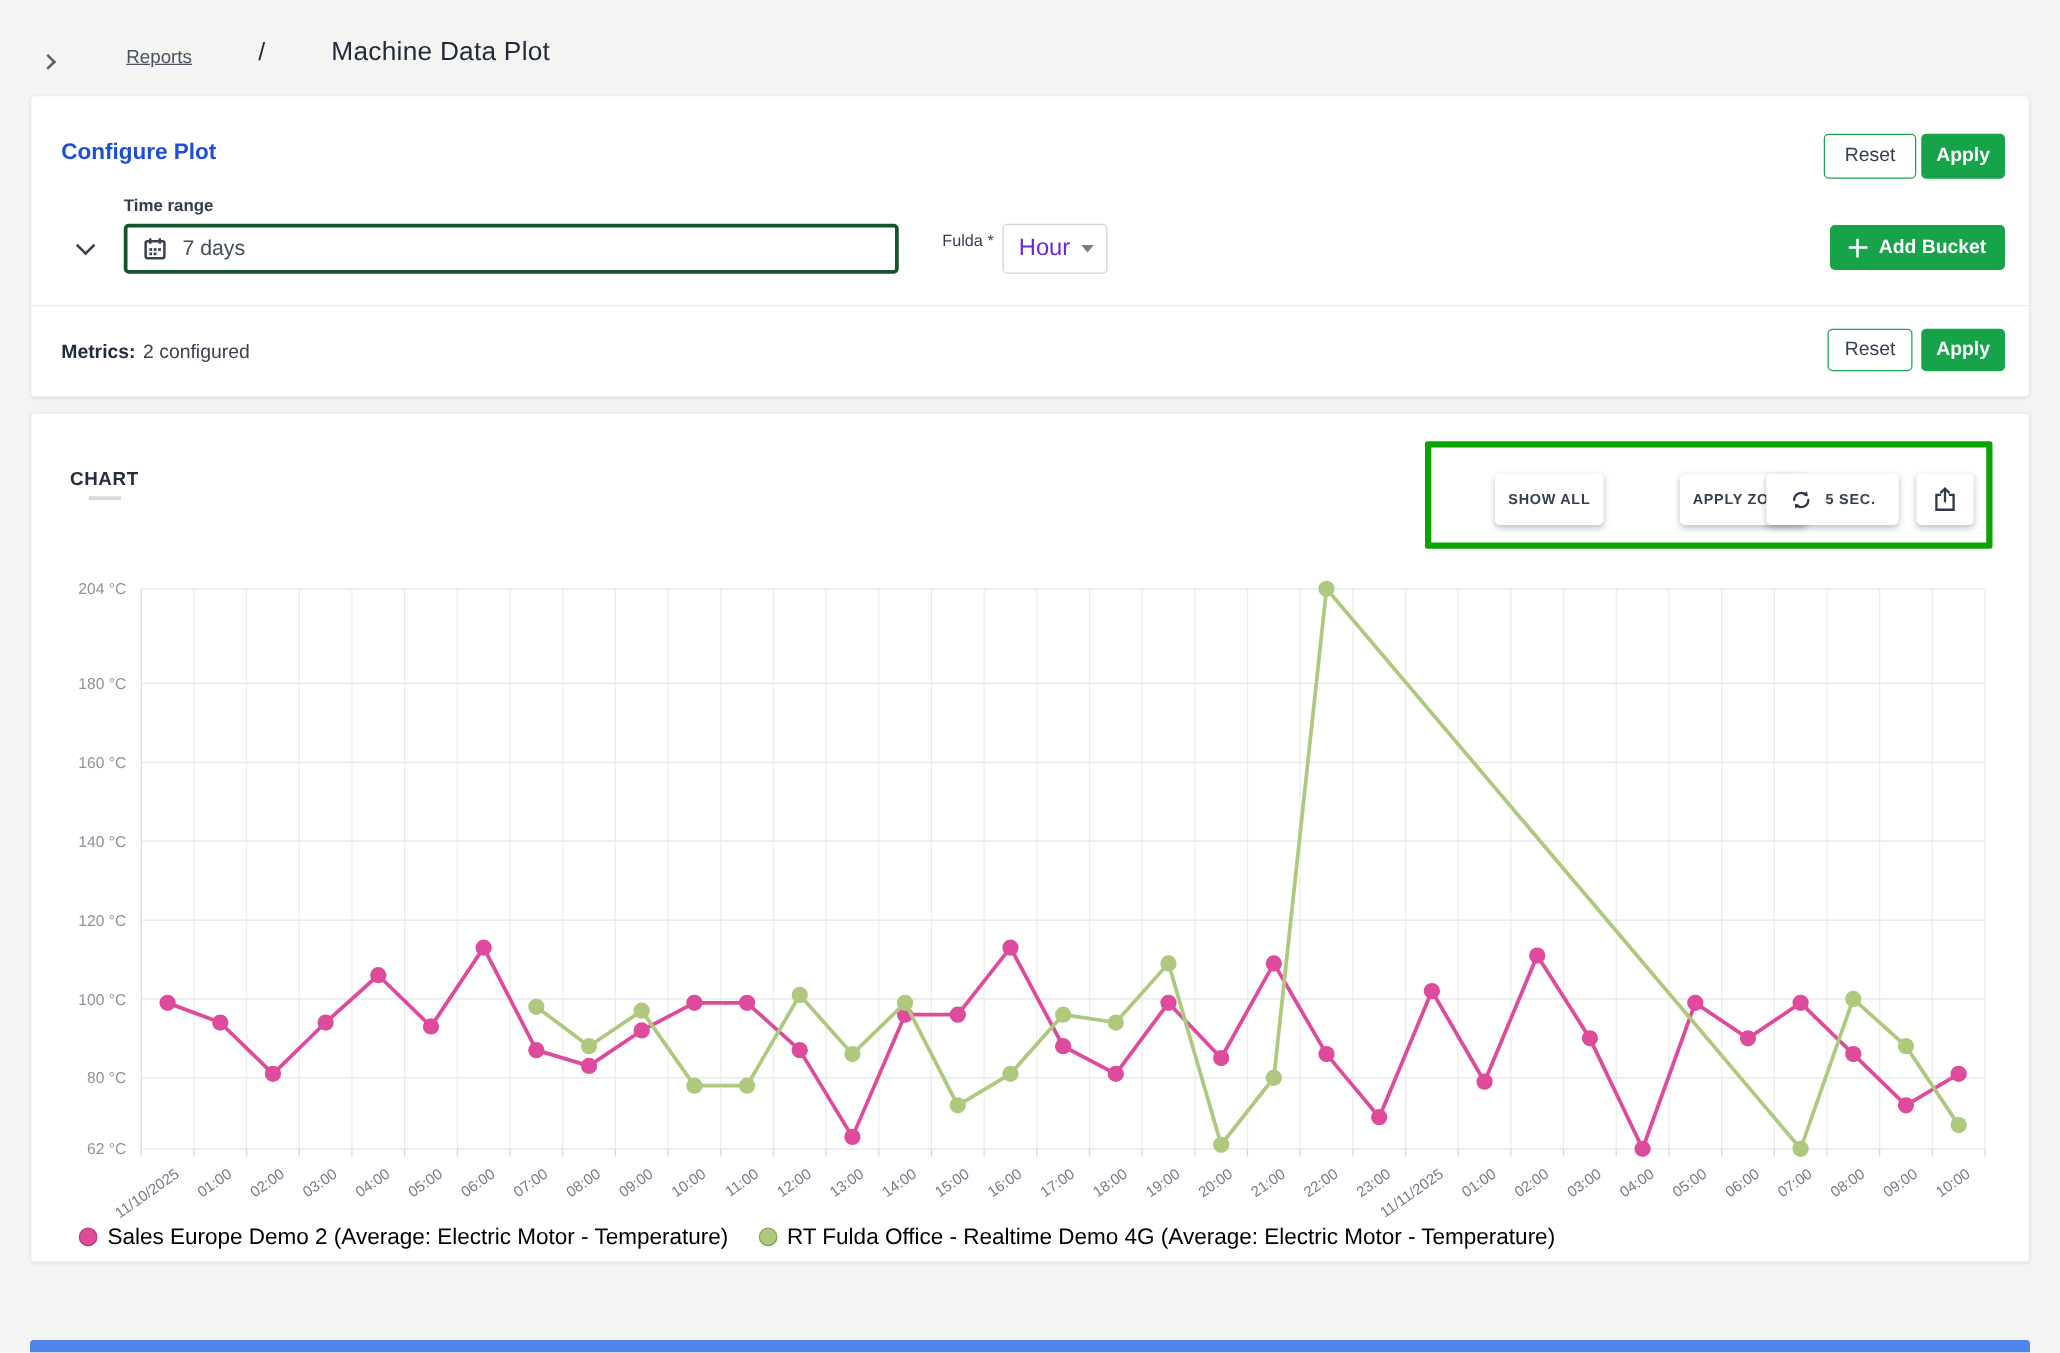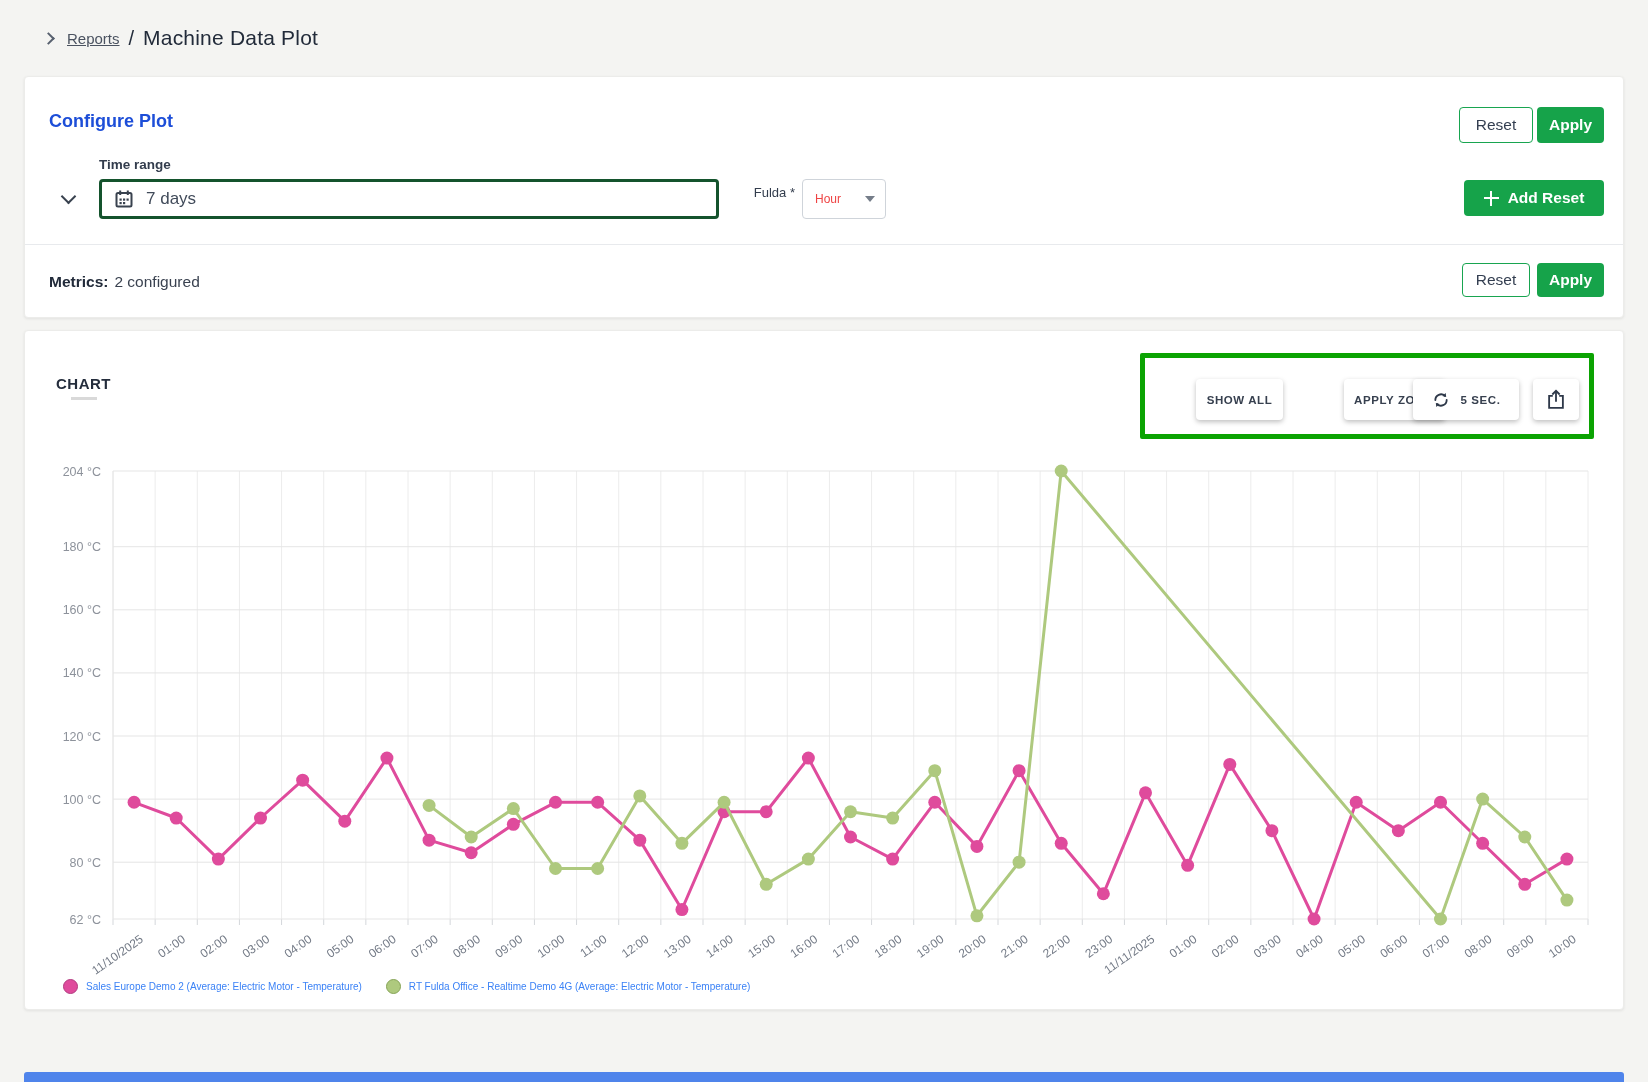--- a/index.html
+++ b/index.html
@@ -1,20 +1,20 @@
 <!DOCTYPE html>
 <html><head>
 <meta charset="utf-8">
 <style>
   * { box-sizing: border-box; margin: 0; padding: 0; }
   html,body { width:1648px; height:1082px; overflow:hidden; }
   body { background:#f4f4f2; font-family:"Liberation Sans", sans-serif; position:relative; }
 
   
-  .breadcrumb { position:absolute; left:44px; top:22px; display:flex; align-items:center; height:32px; }
+  .breadcrumb { position:absolute; left:34px; top:22px; display:flex; align-items:flex-end; height:32px;gap:44px; }
   .chev { display:inline-block; width:9px; height:9px; border-right:2px solid #57606f; border-bottom:2px solid #57606f; }
   .chev.right { transform:rotate(-45deg); }
   .chev.down  { width:11px; height:11px; border-width:2.5px; border-color:#39424f; transform:rotate(45deg); }
   .crumb-link { font-size:15px; color:#4a5260; text-decoration:underline; margin-left:14px; cursor:pointer; }
   .crumb-sep  { font-size:20px; color:#232c3b; margin:0 9px; }
   .crumb-title{ font-size:21px; color:#222b3a; font-weight:500; letter-spacing:.2px; }
 
   
   .panel { position:absolute; left:24px; width:1600px; background:#fff; border-radius:4px;
            box-shadow:0 1px 3px rgba(0,0,0,.08); border:1px solid #ececea; }
@@ -23,21 +23,21 @@
 
   .cfg-title { position:absolute; left:24px; top:34px; font-size:18px; font-weight:700; color:#1d4ed8; }
   .field-label { position:absolute; font-size:13.5px; font-weight:600; color:#333d4d; }
   .collapse-chev { position:absolute; left:38px; top:114px; cursor:pointer; }
   .tr-input { position:absolute; left:74px; top:102px; width:620px; height:40px; border:3px solid #14532d;
               border-radius:4px; background:#fff; display:flex; align-items:center; padding:0 12px; cursor:pointer; }
   .tr-value { font-size:17px; color:#414b5a; margin-left:12px; }
   .bucket-label { left:690px; top:108px; width:80px; text-align:right; font-weight:500; font-size:13px; }
   .bucket-select { position:absolute; left:777px; top:102px; width:84px; height:40px; border:1px solid #cfd4da;
               border-radius:4px; display:flex; align-items:center; justify-content:space-between; padding:0 10px 0 12px; cursor:pointer; }
-  .bucket-value { font-size:12px; color:#ef4444; }
+  .bucket-value { font-size:19px; color:#6d28d9; }
   .caret { width:0; height:0; border-left:5px solid transparent; border-right:5px solid transparent;
            border-top:6px solid #757d89; }
 
   .btn { position:absolute; display:flex; align-items:center; justify-content:center;
          border-radius:4px; font-size:15.5px; cursor:pointer; font-family:inherit; }
   .btn.outline { background:#fff; border:1.5px solid #18a550; color:#333e50; font-weight:500; }
   .btn.solid   { background:#16a34a; border:none; color:#fff; font-weight:700; }
   .plus { position:relative; width:15px; height:15px; margin-right:9px; }
   .plus::before, .plus::after { content:""; position:absolute; background:#fff; }
   .plus::before { left:6.5px; top:0; width:2px; height:15px; }
@@ -57,21 +57,21 @@
   .tbtn { position:absolute; top:48px; height:41px; background:#fff; border:none; border-radius:4px;
           box-shadow:0 2px 5px rgba(0,0,0,.25); color:#37404f; font-size:11.5px; font-weight:700;
           letter-spacing:.6px; display:flex; align-items:center; justify-content:center; gap:9px;
           cursor:pointer; font-family:inherit; }
 
   .chart-svg { position:absolute; left:0; top:100px; }
 
   .legend { position:absolute; left:38px; top:648px; display:flex; align-items:center; gap:24px; }
   .legend-item { display:flex; align-items:center; gap:8px; cursor:pointer; }
   .legend-item .dot { width:15px; height:15px; border-radius:50%; border:1.5px solid transparent; }
-  .legend-item span.lg-text { font-size:10px; color:#3b82f6; }
+  .legend-item span.lg-text { font-size:18px; color:#000000; }
 
   .bottom-bar { position:absolute; left:24px; top:1072px; width:1600px; height:10px;
                 background:#4f84eb; border-radius:3px 3px 0 0; }
 
   svg text { font-family:"Liberation Sans", sans-serif; }
 </style>
 </head>
 <body>
 
 <div class="page">
@@ -107,21 +107,21 @@
     <div class="bucket-select">
       <span class="bucket-value">Hour</span>
       <span class="caret"></span>
     </div>
 
     <button class="btn outline" style="left:1434px; top:30px; width:74px; height:36px;">Reset</button>
     <button class="btn solid" style="left:1512px; top:30px; width:67px; height:36px;">Apply</button>
 
     <button class="btn solid" style="left:1439px; top:103px; width:140px; height:36px; font-size:15.5px;">
       <span class="plus"></span>
-      <span>Add Reset</span>
+      <span>Add Bucket</span>
     </button>
 
     <div class="divider"></div>
 
     <div class="metrics-line">
       <b>Metrics:</b><span>2 configured</span>
     </div>
 
     <button class="btn outline" style="left:1437px; top:186px; width:68px; height:34px;">Reset</button>
     <button class="btn solid" style="left:1512px; top:186px; width:67px; height:34px;">Apply</button>

